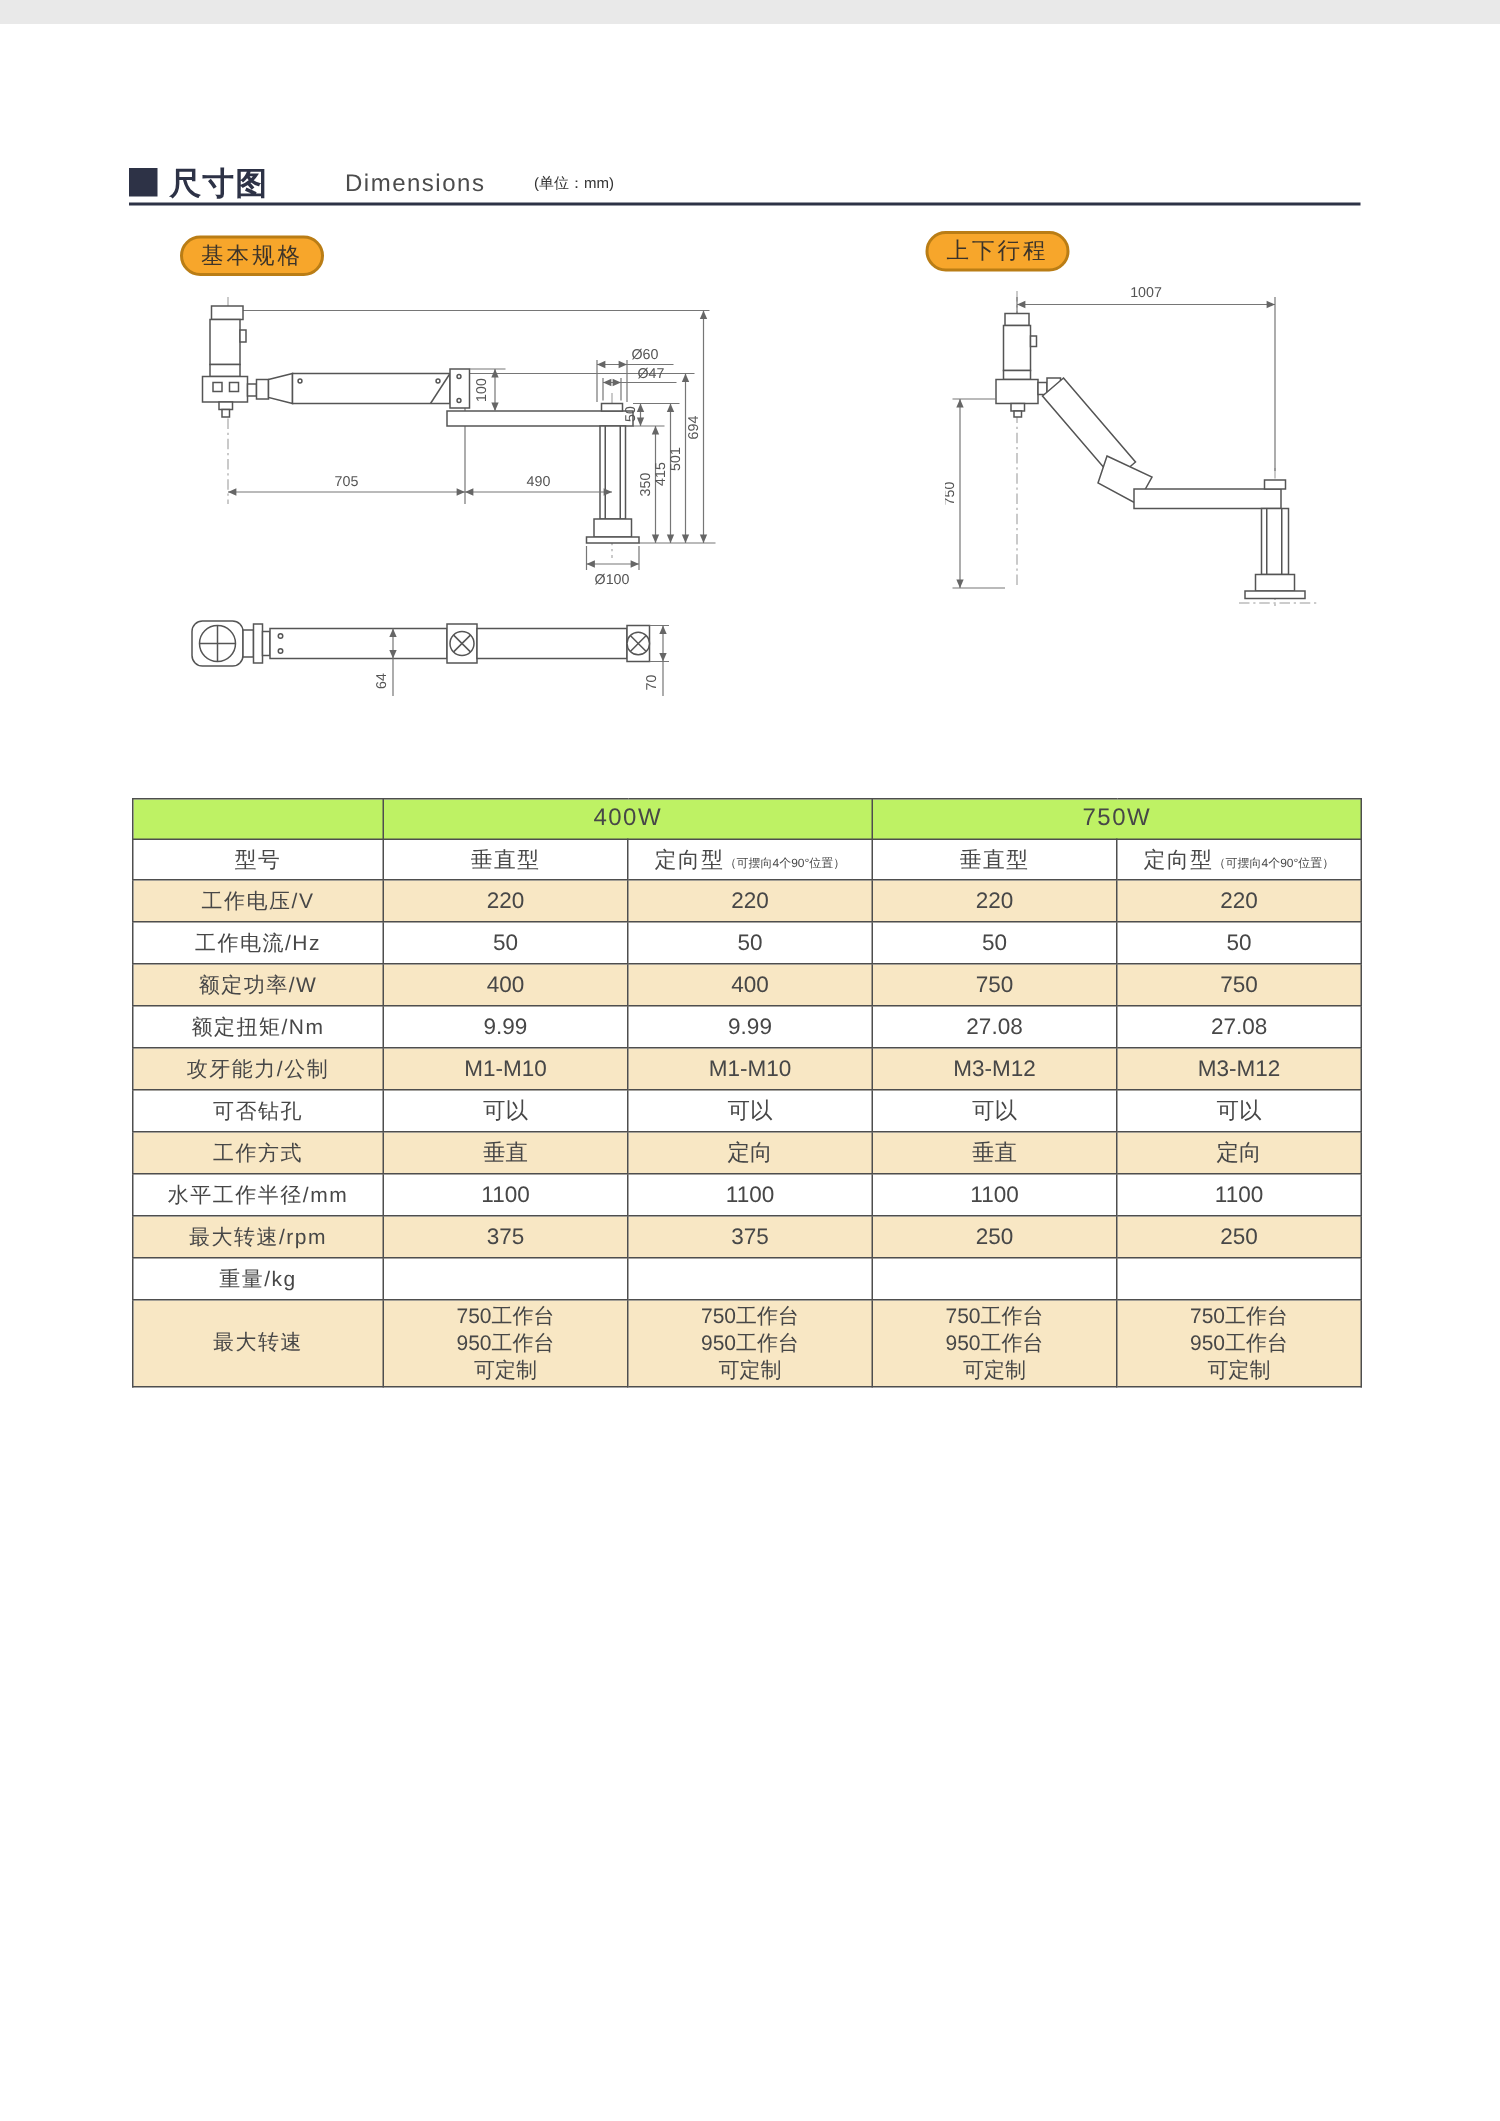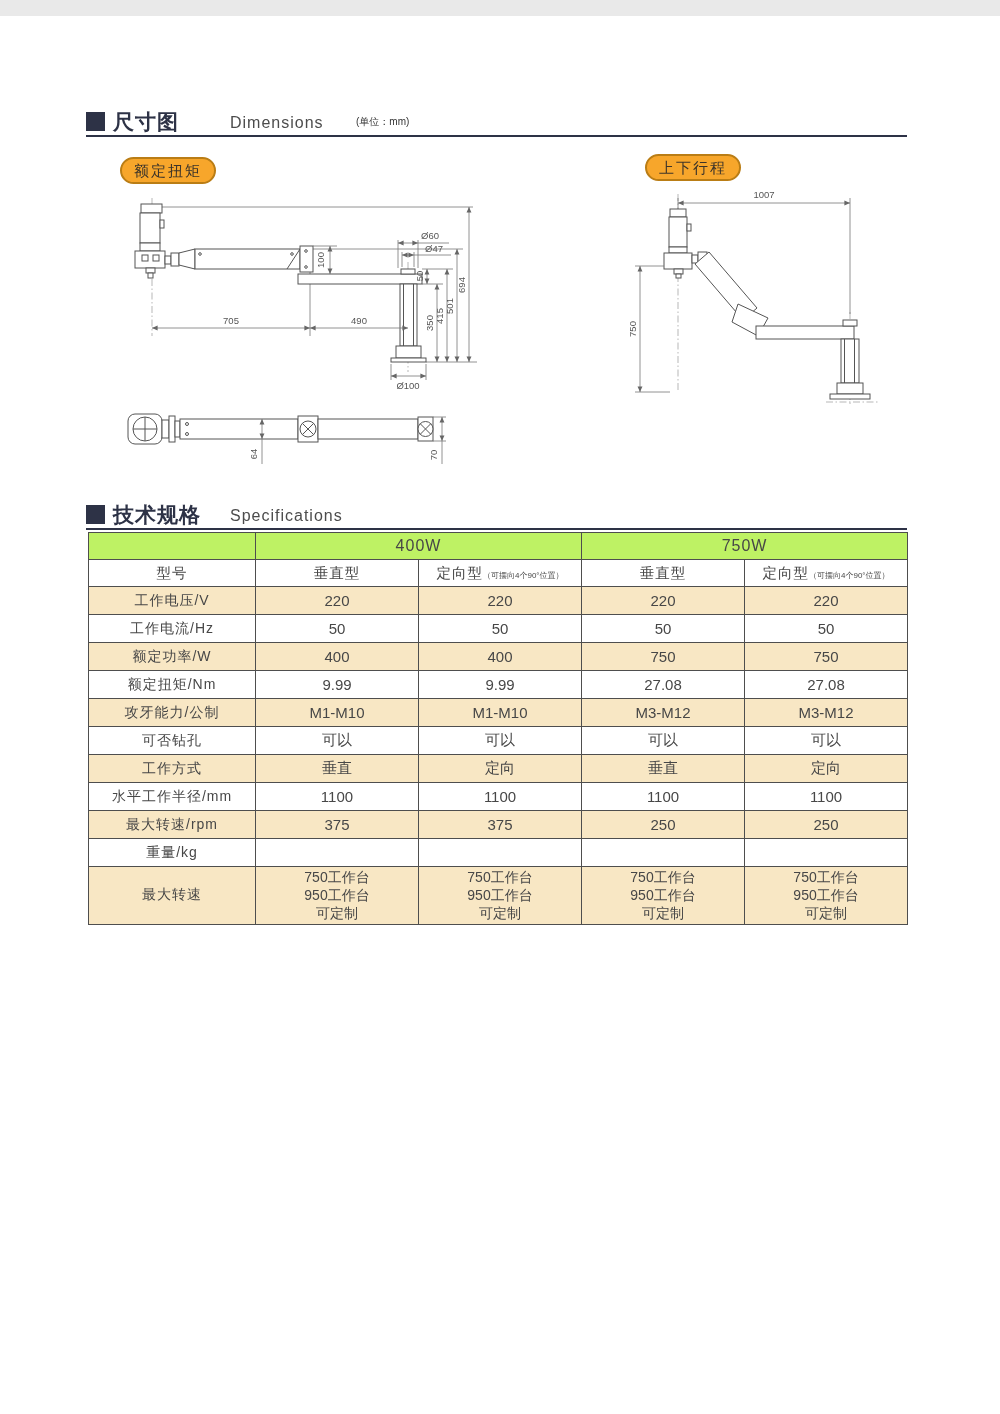--- a/index.html
+++ b/index.html
@@ -43,22 +43,22 @@
 
 <div class="page">
 
   <div class="sec-head" style="top:92px;">
     <span class="sq"></span>
     <span class="zh">尺寸图</span>
     <span class="en">Dimensions</span>
     <span class="unit">(单位：mm)</span>
   </div>
 
-  <span class="badge" style="left:120px;top:141px;">额定扭矩</span>
-  <span class="badge" style="left:645px;top:138px;">上下行程</span>
+  <span class="badge" style="left:120px;top:141px;">基本规格</span>
+  <span class="badge" style="left:617px;top:138px;">上下行程</span>
 
   <svg class="drw" style="left:95px;top:180px;" width="390" height="215" viewBox="0 0 390 215">
     <defs>
       <marker id="fvE" viewBox="0 0 10 10" refX="9" refY="5" markerWidth="7" markerHeight="7" markerUnits="userSpaceOnUse" orient="auto">
           <path d="M1,1.5 L9,5 L1,8.5 z" fill="#666"></path>
         </marker>
       <marker id="fvS" viewBox="0 0 10 10" refX="1" refY="5" markerWidth="7" markerHeight="7" markerUnits="userSpaceOnUse" orient="auto">
           <path d="M9,1.5 L1,5 L9,8.5 z" fill="#666"></path>
         </marker>
     </defs>
@@ -220,25 +220,20 @@
     <line class="ol" x1="224.5" y1="163" x2="224.5" y2="207"></line>
     <rect class="olf" x="207" y="207" width="26" height="11"></rect>
     <rect class="olf" x="200" y="218" width="40" height="5"></rect>
 
     <line class="dml" x1="34" y1="90" x2="5" y2="90"></line>
     <line class="dml" x1="40" y1="216" x2="5" y2="216"></line>
     <line class="dim" x1="10" y1="90" x2="10" y2="216" marker-start="url(#svS)" marker-end="url(#svE)"></line>
     <text class="dt" x="6" y="153" text-anchor="middle" transform="rotate(-90 6 153)">750</text>
   </svg>
 
-  <div class="sec-head" style="top:485px;">
-    <span class="sq"></span>
-    <span class="zh">技术规格</span>
-    <span class="en">Specifications</span>
-  </div>
 
   <table class="spec-table">
     <colgroup>
       <col style="width:167px">
         <col style="width:163px">
         <col style="width:163px">
         <col style="width:163px">
         <col style="width:163px">
     </colgroup>
     <thead>

